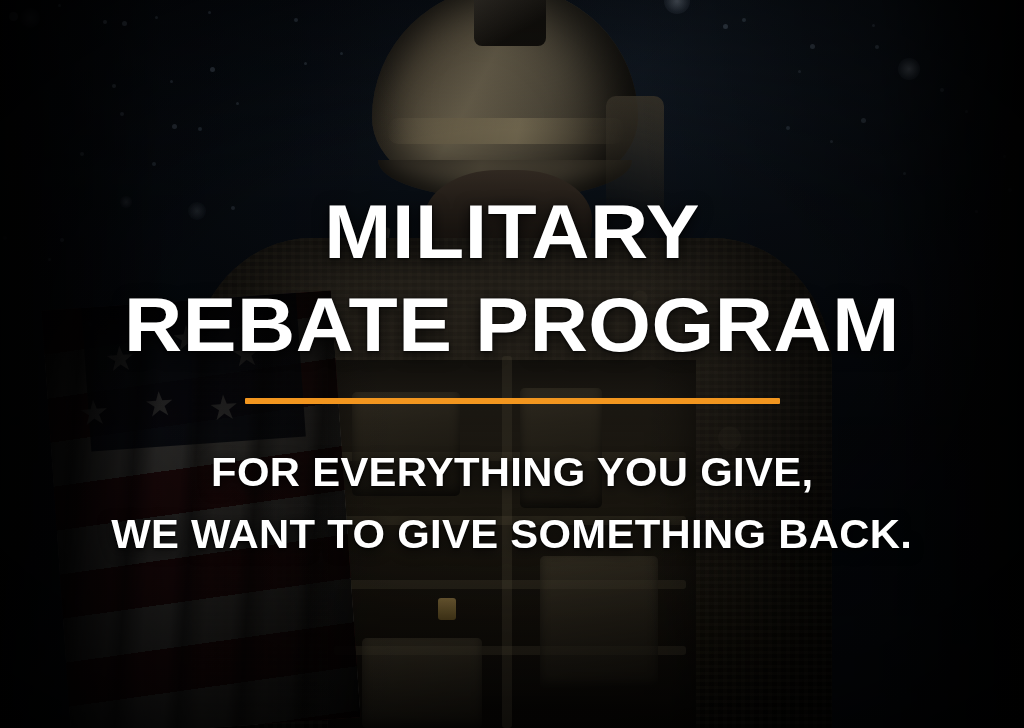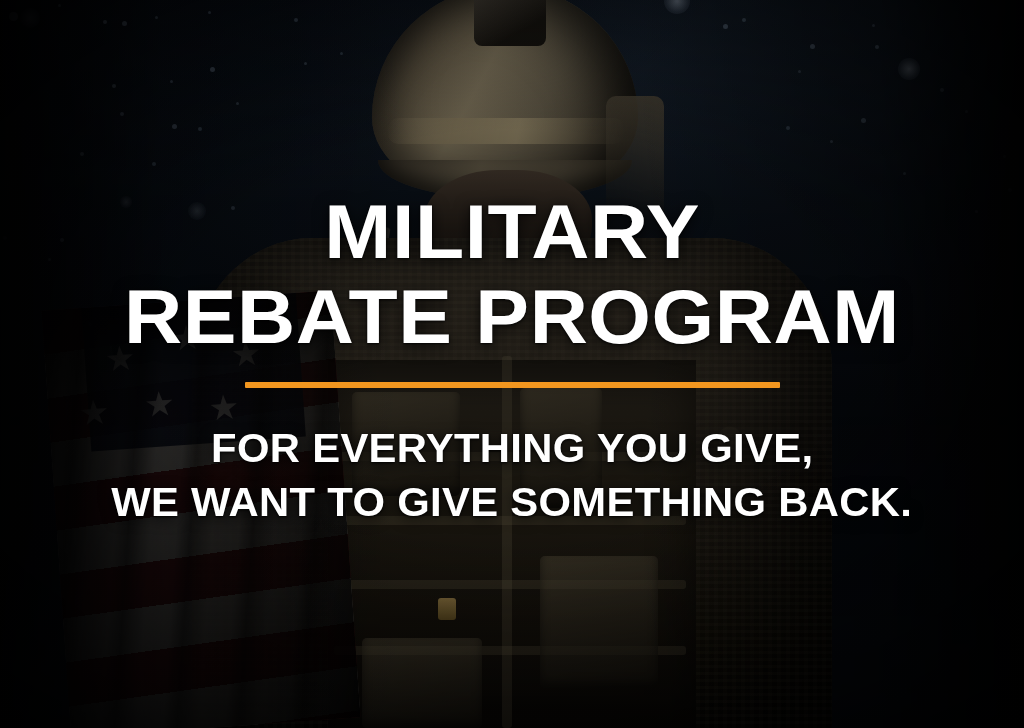--- a/index.html
+++ b/index.html
@@ -273,20 +273,21 @@
 
   
 
   .content {
     position: absolute;
     inset: 0;
     display: flex;
     flex-direction: column;
     align-items: center;
     z-index: 20;
+    gap: 8px;
   }
 
   .headline {
     margin: 0;
     padding: 0;
     color: #ffffff;
     font-family: "Liberation Sans", sans-serif;
     font-weight: 700;
     text-align: center;
     letter-spacing: 0.5px;

